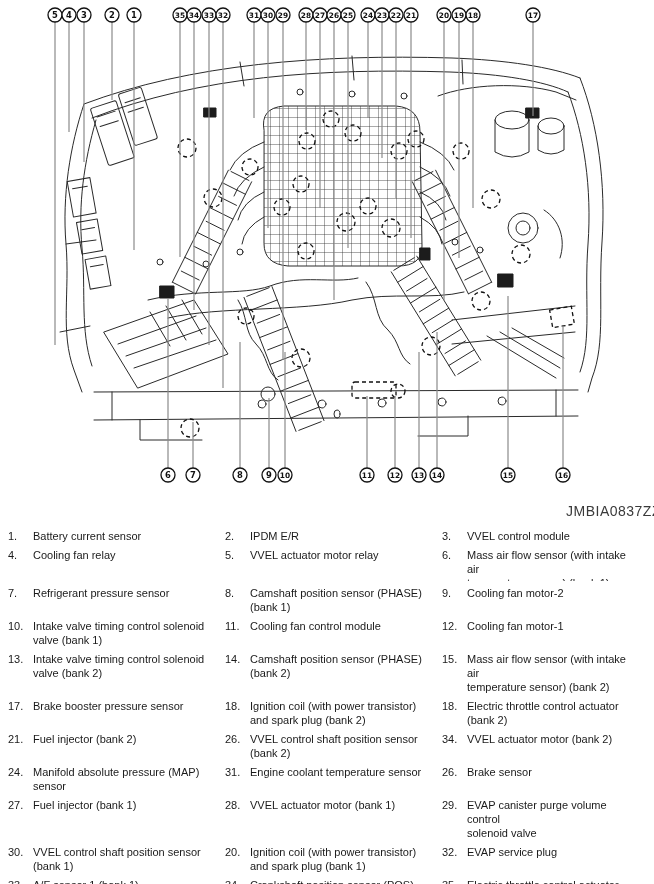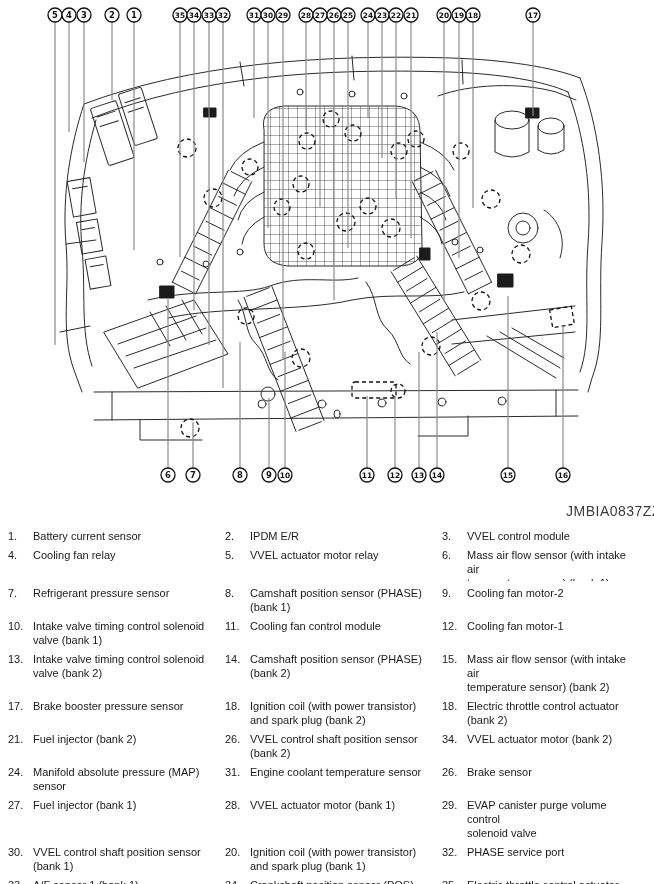--- a/index.html
+++ b/index.html
@@ -451,21 +451,21 @@
         <span class="txt">VVEL control shaft position sensor
 (bank 1)</span>
       </div>
       <div class="cell">
         <span class="num">20.</span>
         <span class="txt">Ignition coil (with power transistor)
 and spark plug (bank 1)</span>
       </div>
       <div class="cell">
         <span class="num">32.</span>
-        <span class="txt">PHASE service port</span>
+        <span class="txt">EVAP service plug</span>
       </div>
       <div class="cell">
         <span class="num">33.</span>
         <span class="txt">A/F sensor 1 (bank 1)</span>
       </div>
       <div class="cell">
         <span class="num">34.</span>
         <span class="txt">Crankshaft position sensor (POS)</span>
       </div>
       <div class="cell">

